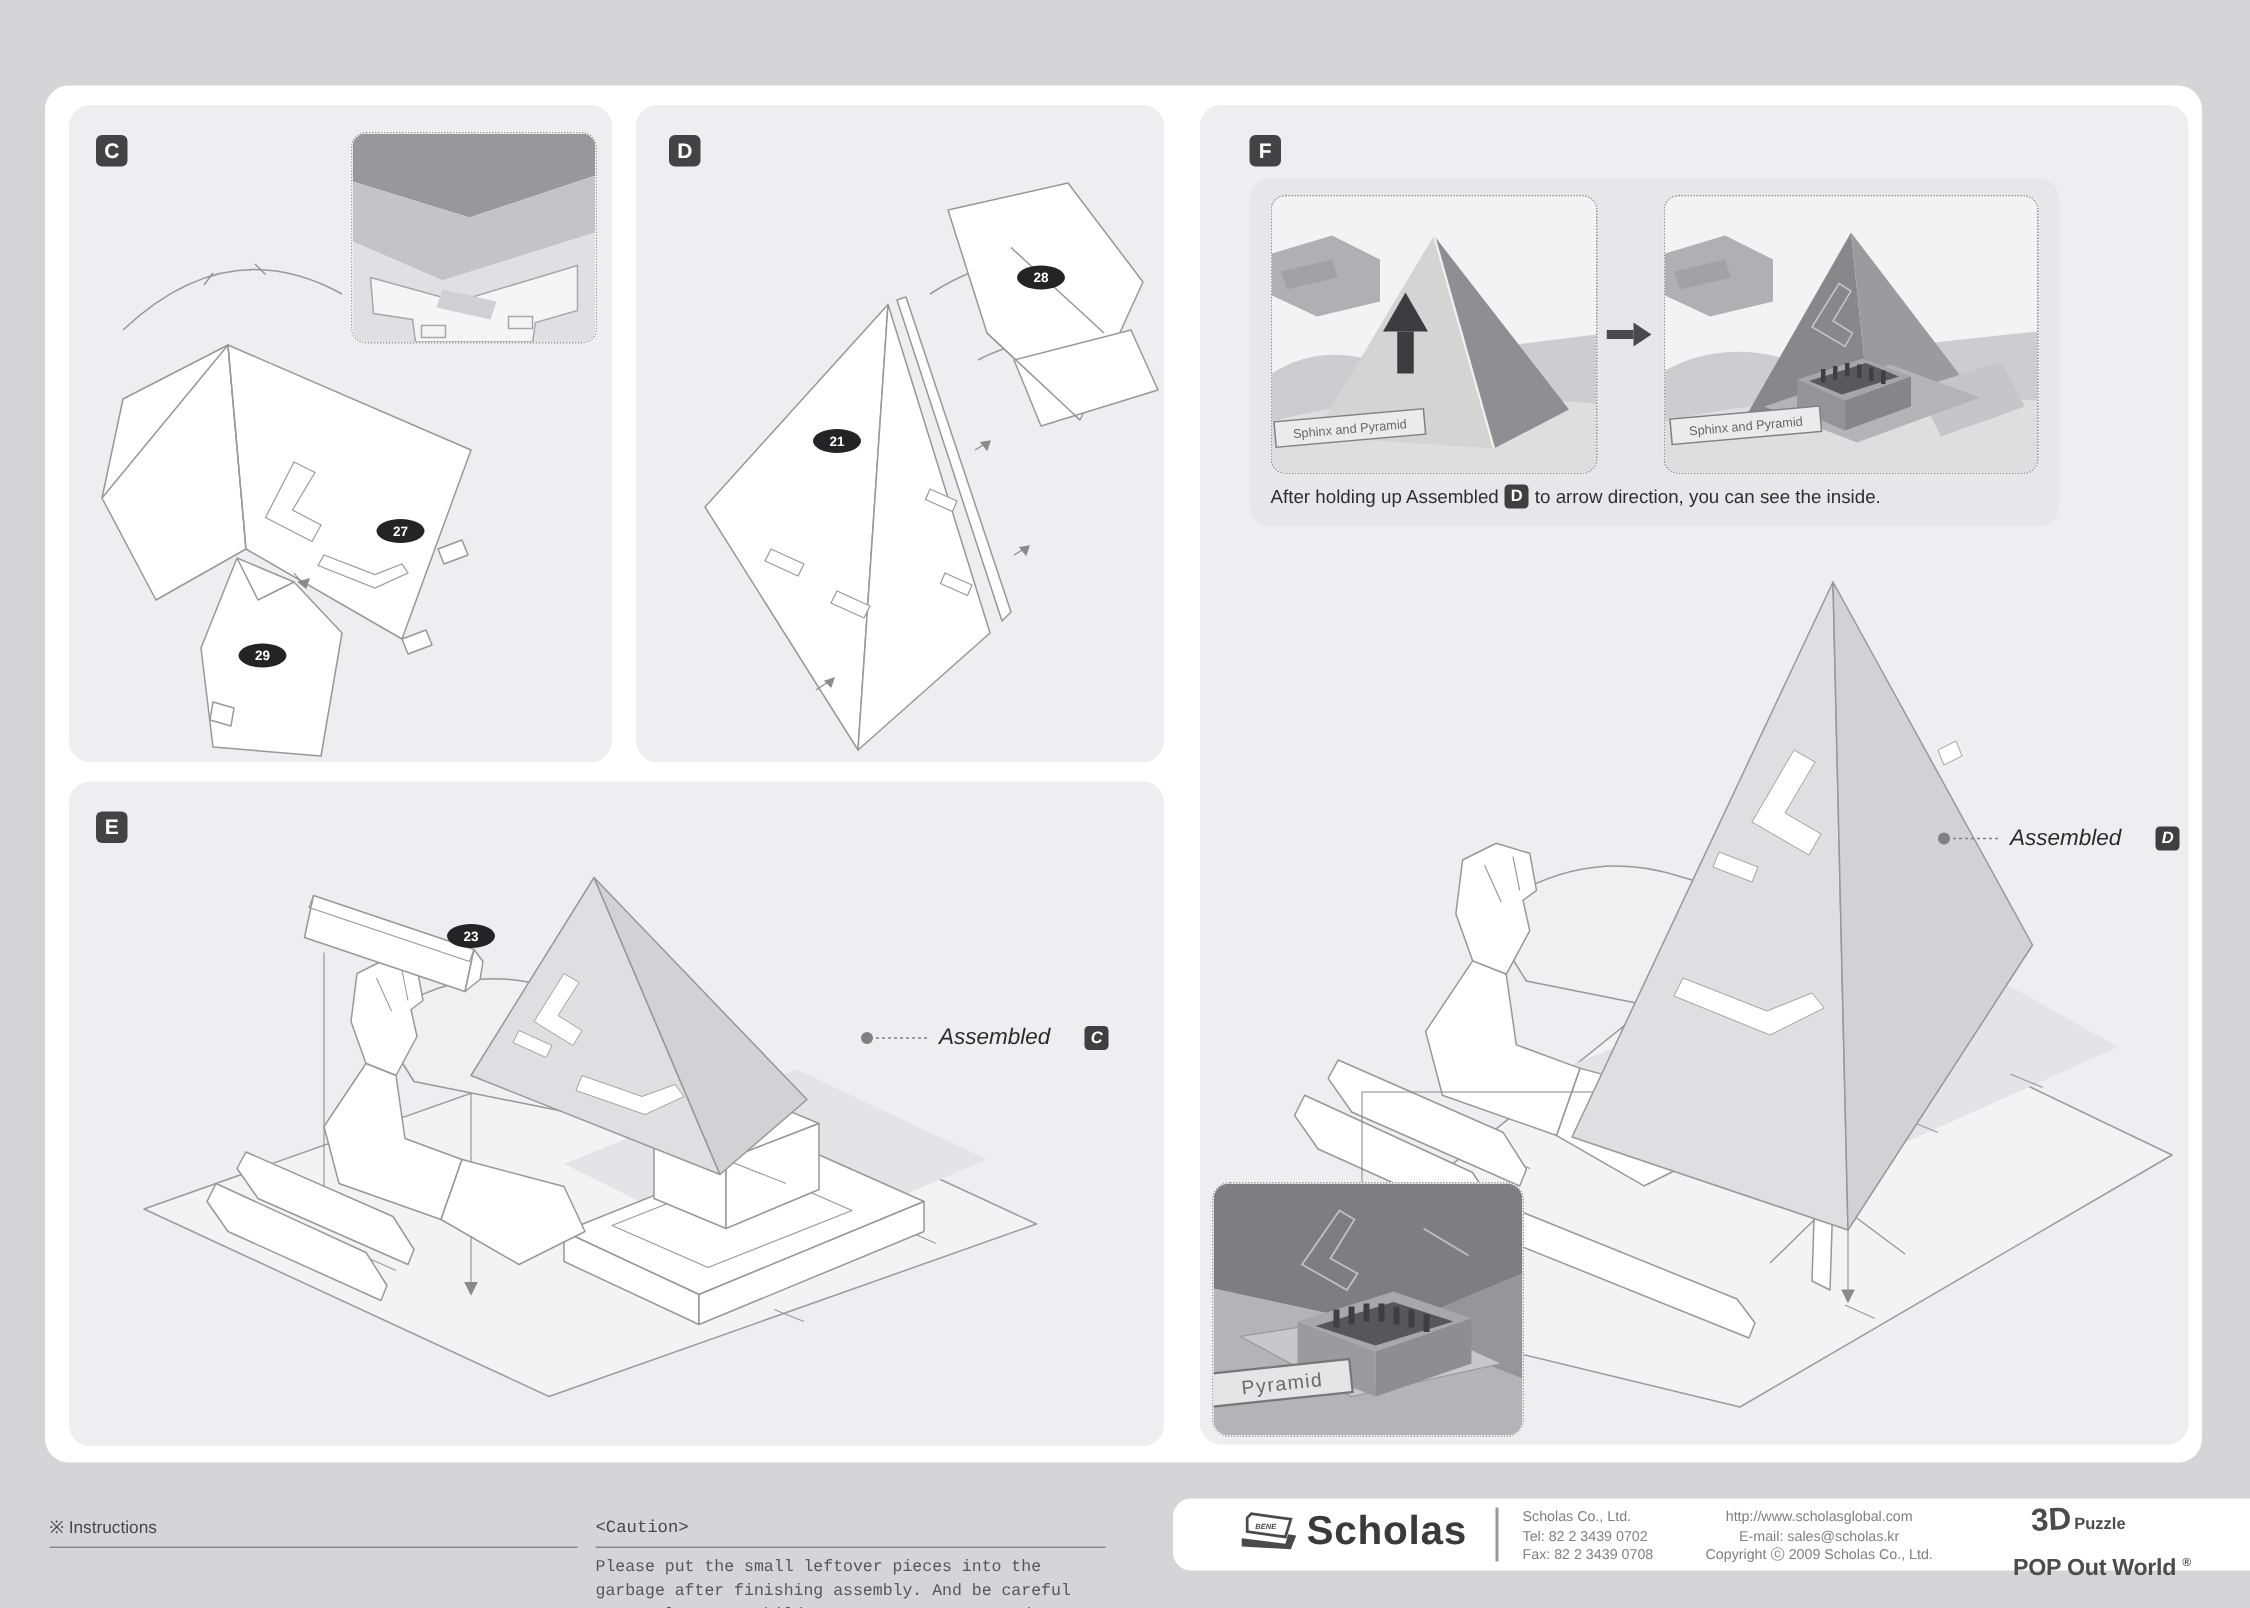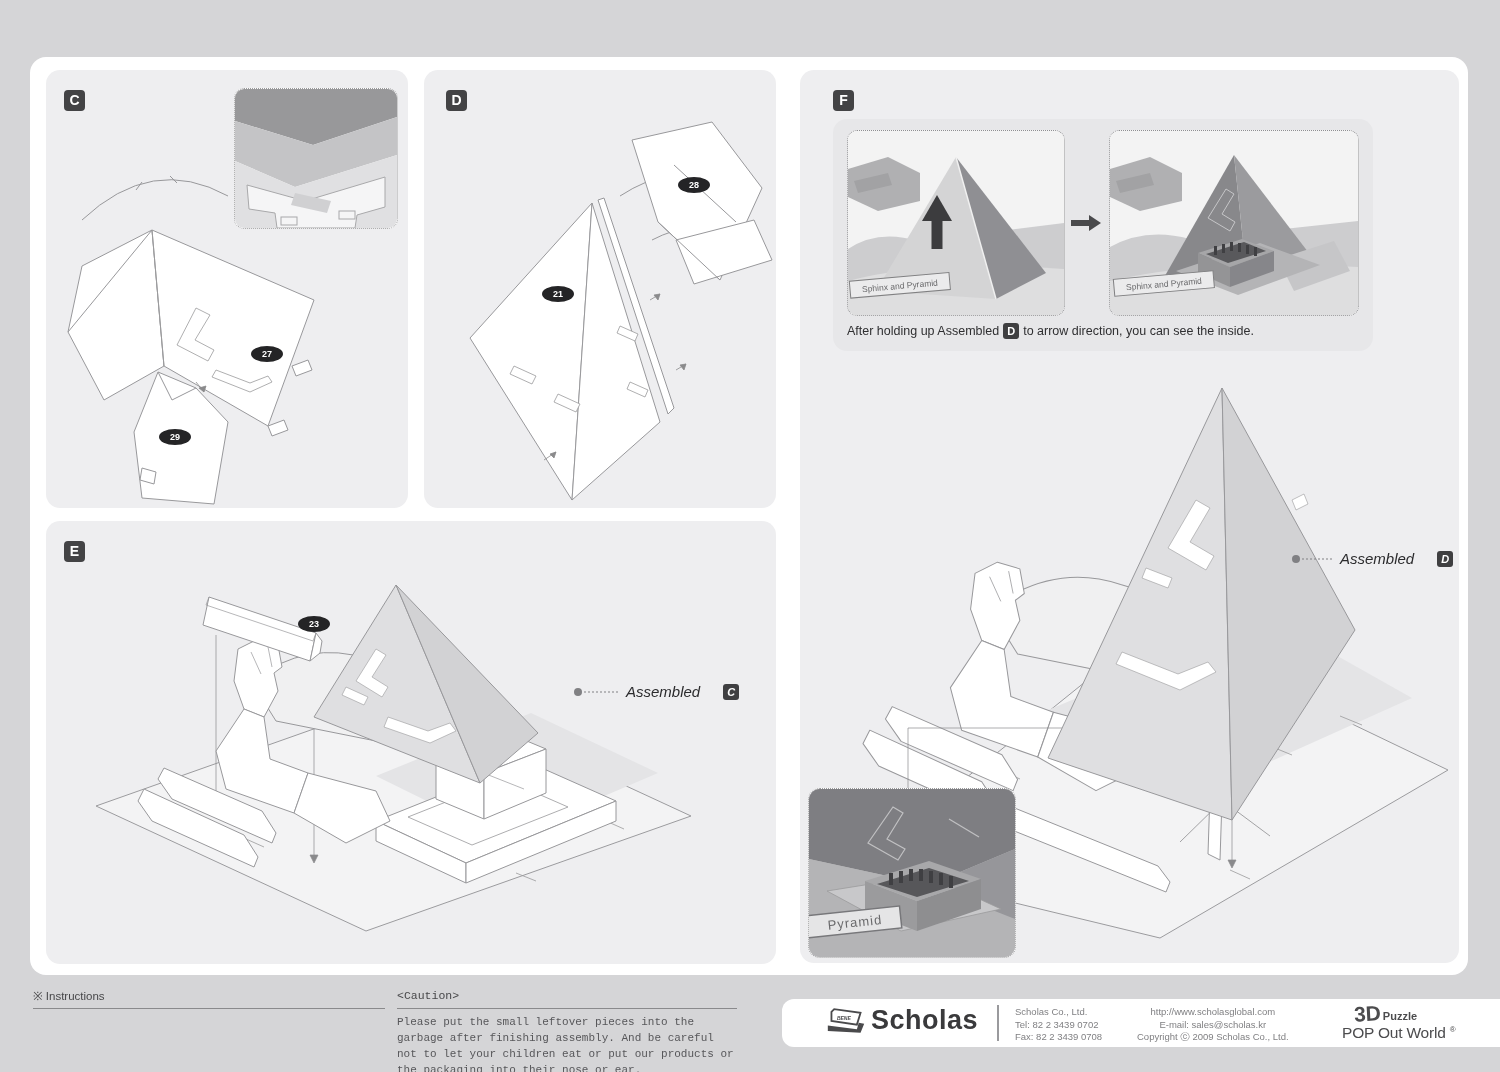--- a/index.html
+++ b/index.html
@@ -46,36 +46,36 @@
   }
   .badge-mini{
     display:inline-block;width:16px;height:16px;background:#3f3f41;border-radius:3px;
     color:#fff;font-weight:bold;font-size:11px;line-height:16px;text-align:center;flex:0 0 auto;
   }
   .assembled-label{
     position:absolute;display:flex;align-items:center;gap:23px;
     font-size:15px;color:#2b2b2d;z-index:5;white-space:nowrap;font-style:italic;
   }
   
-  .note-block{position:absolute;width:352px;color:#57575a;font-size:11px;line-height:16px;}
+  .note-block{position:absolute;width:352px;color:#57575a;font-size:11px;line-height:16px;margin-top:23px;}
   .note-title{font-size:11.5px;color:#48484a;padding-bottom:4px;border-bottom:1px solid #8a8a8c;margin-bottom:5px;}
   .company-bar{
     position:absolute;left:782px;top:999px;width:804px;height:48px;background:#ffffff;border-radius:12px;
   }
   .brand{position:absolute;left:44px;top:6px;display:flex;align-items:center;gap:5px;}
   .brand-name{font-size:27px;font-weight:bold;color:#3a3a3c;letter-spacing:.5px;}
   .vdiv{position:absolute;left:215px;top:6px;width:2px;height:36px;background:#9a9a9d;}
   .contact{position:absolute;top:7px;font-size:9.5px;line-height:12.5px;color:#808083;white-space:nowrap;}
   .contact-1{left:233px;}
   .contact-2{left:355px;text-align:center;}
   .logo3d{position:absolute;left:560px;top:4px;color:#4c4c4e;line-height:1;}
   .logo3d .row1{display:flex;align-items:flex-end;gap:2px;margin-left:12px;}
   .logo3d .t3d{font-size:21px;font-weight:bold;transform:rotate(-3deg);display:inline-block;}
   .logo3d .tpz{font-size:11px;font-weight:bold;padding-bottom:2px;}
-  .logo3d .row2{font-size:15.5px;font-weight:normal;letter-spacing:-.2px;margin-top:1px;text-align:center;}
+  .logo3d .row2{font-size:15.5px;font-weight:bold;letter-spacing:-.2px;margin-top:14px;text-align:center;}
   .logo3d sup{font-size:8px;}
   svg text{font-family:"Liberation Sans", sans-serif;}
 </style>
 </head>
 <body>
 
 <div class="sheet">
 
   <div class="panel panel-c">
     <div class="letter-badge" style="left:18px;top:20px;">C</div>

